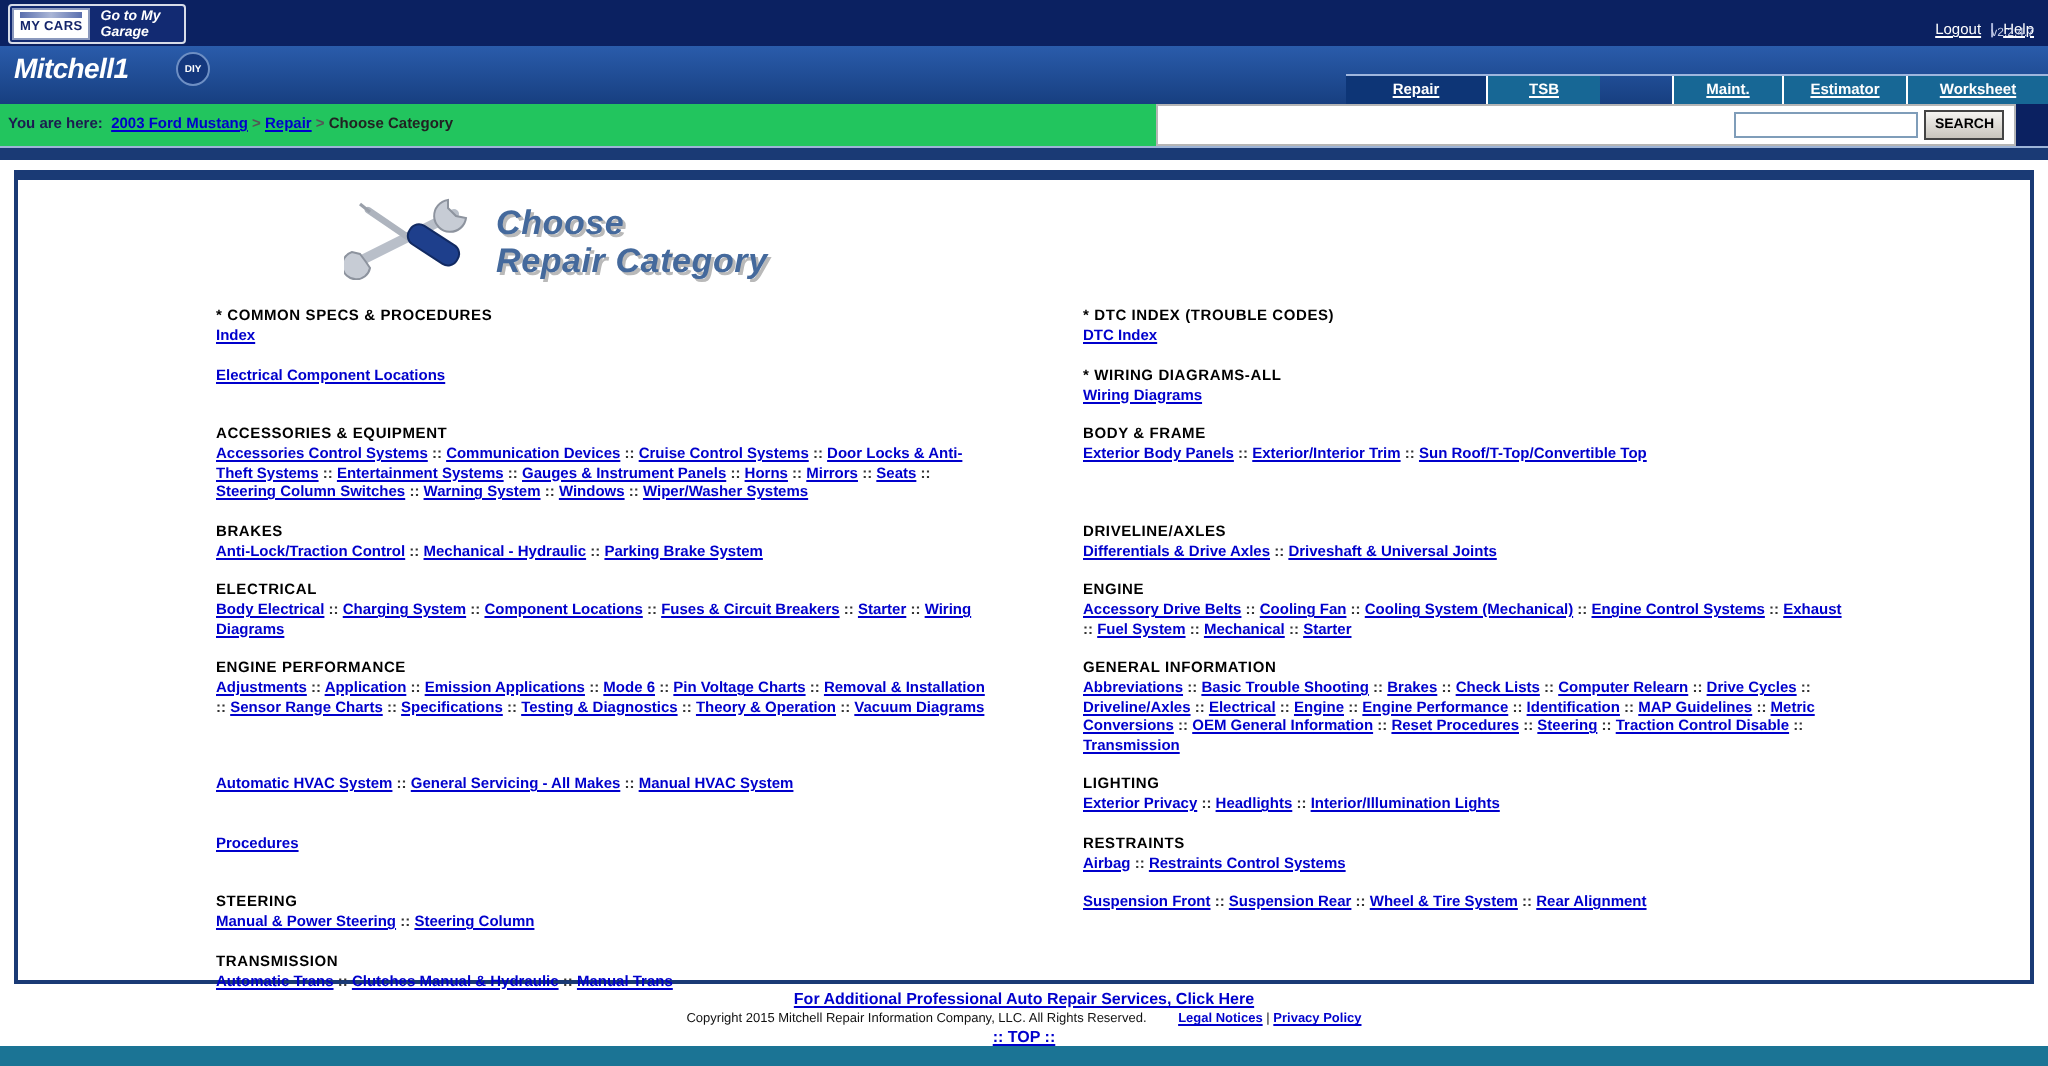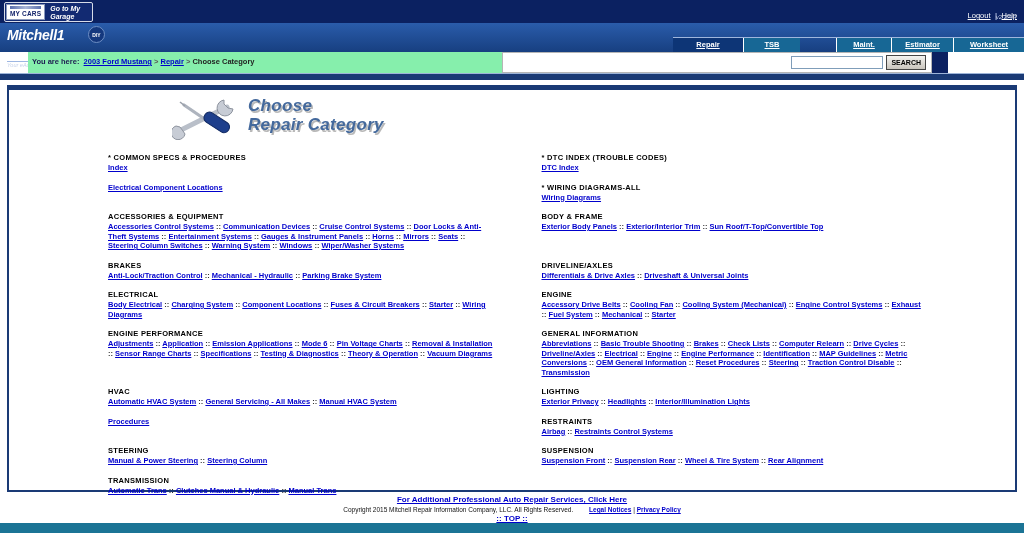--- a/index.html
+++ b/index.html
@@ -31,39 +31,39 @@
   .tabslash { position:absolute; bottom:0; right:322px; width:9px; height:15px; background:#fff; transform:skewX(-35deg); }
   .nav-tabs { position:absolute; right:0; bottom:0; height:15px; display:flex; border-top:1px solid #9fb6dd; }
   .tab { height:14px; line-height:14px; text-align:center; background:#176795; color:#fff;
          font-size:7.5px; font-weight:bold; text-decoration:underline; border-left:1px solid #fff; cursor:pointer; }
   .tab:first-child { border-left:none; }
   .tab.active { background:#0d3576; }
   .tab:nth-child(1){width:70px;} .tab:nth-child(2){width:57px;} .tab:nth-child(3){width:55px;margin-left:36px;}
   .tab:nth-child(4){width:62px;} .tab:nth-child(5){width:71px;}
 
   
-  .crumbrow { position:absolute; top:52px; left:0; width:920px; height:21px; background:#86efac;margin-left:28px; }
+  .crumbrow { position:absolute; top:52px; left:0; width:1024px; height:21px; background:#22c55e; }
   .breadcrumb { position:absolute; left:4px; top:5px; font-size:7.5px; font-weight:bold; color:#1c1c50; white-space:nowrap; }
   .breadcrumb a { color:#0000cc; }
   .crumb-sep { color:#555; }
   .crumb-current { color:#222; }
   .navy-edge { position:absolute; right:0; top:0; width:16px; height:21px; background:#0b2161; }
   .search-panel { position:absolute; right:16px; top:0; width:430px; height:21px; background:#fff;
                   border:1px solid #b5b5b5; display:flex; align-items:center; justify-content:flex-end; padding-right:5px; }
   .search-input { width:92px; height:13px; border:1px solid #7f9db9; font-size:8px; padding:0 2px; }
   .search-btn { margin-left:3px; height:15px; padding:0 4px; font-size:7px; font-weight:bold;
                 background:linear-gradient(#f4f3f0,#c9c5bd); border:1px solid #444; color:#000; cursor:pointer;
                 font-family:"Liberation Sans", sans-serif; }
 
   .rule { position:absolute; top:73px; left:0; width:1024px; height:7px; background:#1a3a75; border-top:1px solid #9db4d8; }
 
   
   .contentbox { position:absolute; top:85px; left:7px; width:1010px; height:407px; background:#fff;
                 border:2px solid #1a3a75; border-top-width:5px; }
-  .page-head { display:flex; align-items:flex-start; margin:4px 0 4px 163px; }
+  .page-head { display:flex; align-items:flex-end; margin:4px 0 4px 163px; }
   .head-icon { width:66px; height:46px; }
   .page-title { margin-left:10px; margin-top:2px; font-style:italic; font-weight:bold; color:#44699c;
                 font-size:17px; line-height:19px; text-shadow:1.5px 1.5px 0 #b9b9b9; letter-spacing:0.3px; }
   .cat-grid { margin-top:13px; padding:0 40px 0 99px; display:grid; grid-template-columns:1fr 1fr; }
   .cat-cell { margin-bottom:10px; max-width:385px; }
   .cat-heading { font-size:7.5px; font-weight:bold; color:#000; letter-spacing:0.3px; line-height:9px; margin-bottom:1px; }
   .cat-links { font-size:7.5px; font-weight:bold; line-height:9.5px; }
   .cat-links a { color:#0000cc; }
   .cat-links .sep { color:#333; text-decoration:none; }
 
@@ -187,40 +187,38 @@
       </div>
       <div class="cat-cell">
         <div class="cat-heading">ENGINE PERFORMANCE</div>
         <div class="cat-links"><a href="#">Adjustments</a><span class="sep"> :: </span><a href="#">Application</a><span class="sep"> :: </span><a href="#">Emission Applications</a><span class="sep"> :: </span><a href="#">Mode 6</a><span class="sep"> :: </span><a href="#">Pin Voltage Charts</a><span class="sep"> :: </span><a href="#">Removal &amp; Installation</a><span class="sep"> :: </span><a href="#">Sensor Range Charts</a><span class="sep"> :: </span><a href="#">Specifications</a><span class="sep"> :: </span><a href="#">Testing &amp; Diagnostics</a><span class="sep"> :: </span><a href="#">Theory &amp; Operation</a><span class="sep"> :: </span><a href="#">Vacuum Diagrams</a></div>
       </div>
       <div class="cat-cell">
         <div class="cat-heading">GENERAL INFORMATION</div>
         <div class="cat-links"><a href="#">Abbreviations</a><span class="sep"> :: </span><a href="#">Basic Trouble Shooting</a><span class="sep"> :: </span><a href="#">Brakes</a><span class="sep"> :: </span><a href="#">Check Lists</a><span class="sep"> :: </span><a href="#">Computer Relearn</a><span class="sep"> :: </span><a href="#">Drive Cycles</a><span class="sep"> :: </span><a href="#">Driveline/Axles</a><span class="sep"> :: </span><a href="#">Electrical</a><span class="sep"> :: </span><a href="#">Engine</a><span class="sep"> :: </span><a href="#">Engine Performance</a><span class="sep"> :: </span><a href="#">Identification</a><span class="sep"> :: </span><a href="#">MAP Guidelines</a><span class="sep"> :: </span><a href="#">Metric Conversions</a><span class="sep"> :: </span><a href="#">OEM General Information</a><span class="sep"> :: </span><a href="#">Reset Procedures</a><span class="sep"> :: </span><a href="#">Steering</a><span class="sep"> :: </span><a href="#">Traction Control Disable</a><span class="sep"> :: </span><a href="#">Transmission</a></div>
       </div>
       <div class="cat-cell">
-        <div class="cat-heading">HVAC</div>
         <div class="cat-links"><a href="#">Automatic HVAC System</a><span class="sep"> :: </span><a href="#">General Servicing - All Makes</a><span class="sep"> :: </span><a href="#">Manual HVAC System</a></div>
       </div>
       <div class="cat-cell">
         <div class="cat-heading">LIGHTING</div>
         <div class="cat-links"><a href="#">Exterior Privacy</a><span class="sep"> :: </span><a href="#">Headlights</a><span class="sep"> :: </span><a href="#">Interior/Illumination Lights</a></div>
       </div>
       <div class="cat-cell">
         <div class="cat-links"><a href="#">Procedures</a></div>
       </div>
       <div class="cat-cell">
         <div class="cat-heading">RESTRAINTS</div>
         <div class="cat-links"><a href="#">Airbag</a><span class="sep"> :: </span><a href="#">Restraints Control Systems</a></div>
       </div>
       <div class="cat-cell">
         <div class="cat-heading">STEERING</div>
         <div class="cat-links"><a href="#">Manual &amp; Power Steering</a><span class="sep"> :: </span><a href="#">Steering Column</a></div>
       </div>
       <div class="cat-cell">
-        <div class="cat-heading">SUSPENSION</div>
         <div class="cat-links"><a href="#">Suspension Front</a><span class="sep"> :: </span><a href="#">Suspension Rear</a><span class="sep"> :: </span><a href="#">Wheel &amp; Tire System</a><span class="sep"> :: </span><a href="#">Rear Alignment</a></div>
       </div>
       <div class="cat-cell">
         <div class="cat-heading">TRANSMISSION</div>
         <div class="cat-links"><a href="#">Automatic Trans</a><span class="sep"> :: </span><a href="#">Clutches Manual &amp; Hydraulic</a><span class="sep"> :: </span><a href="#">Manual Trans</a></div>
       </div>
       <div class="cat-cell"></div>
     </div>
 </div>
 

